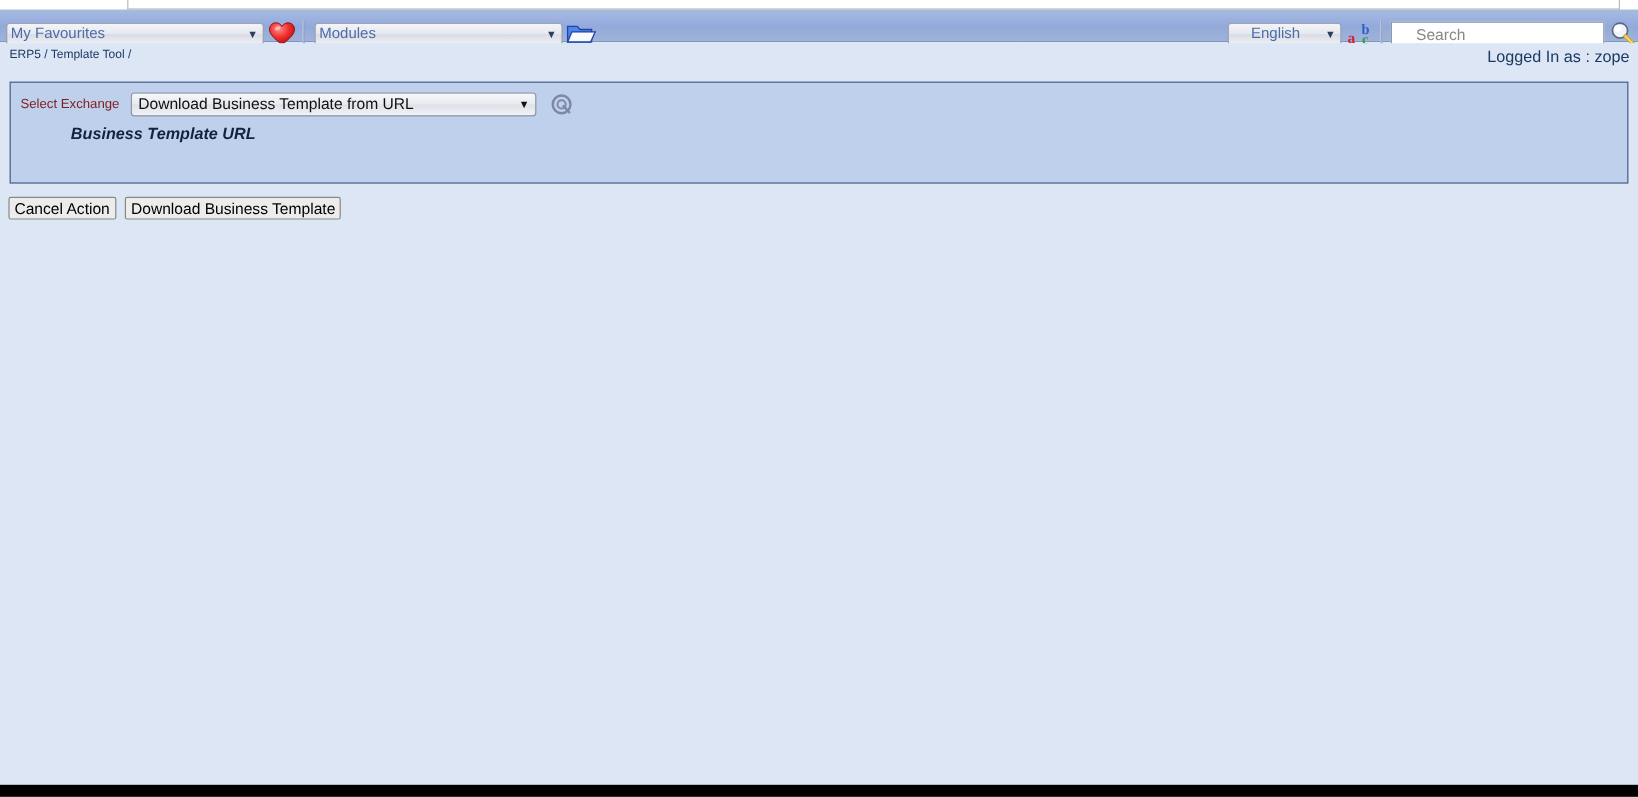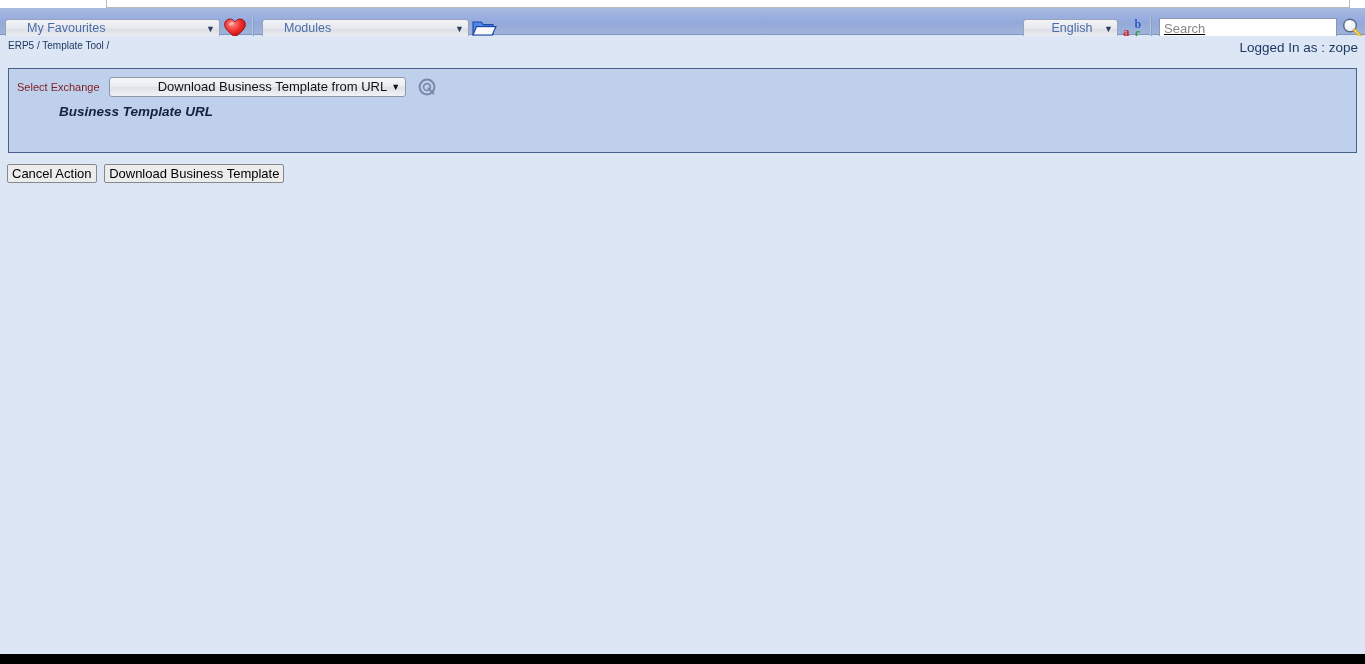--- a/index.html
+++ b/index.html
@@ -52,21 +52,21 @@
   .tb-select {
     position: absolute;
     height: 19px;
     line-height: 17px;
     box-sizing: border-box;
     background: linear-gradient(to bottom, #f3f4f7 0%, #e6e8ee 50%, #dadce6 51%, #eef0f4 100%);
     border: 1px solid #9aa4b6;
     border-radius: 3px;
     color: #4a6da8;
     font-size: 12.5px;
-    padding-left: 21px;
+    padding-left: 3px;
     padding-right: 18px;
     white-space: nowrap;
     overflow: hidden;
   }
   .tb-select .caret {
     position: absolute;
     right: 4px;
     top: 0;
     font-size: 9px;
     color: #2d3d5c;
@@ -91,22 +91,21 @@
   #search-input {
     position: absolute;
     left: 1159px; top: 10px;
     width: 178px; height: 20px;
     box-sizing: border-box;
     border: 1px solid #8c97ab;
     background: #ffffff;
     font-family: "Liberation Sans", sans-serif;
     font-size: 13px;
     color: #000;
-    padding: 0 4px;
-    text-decoration: underline;
+    padding: 0 20px;
   }
   #search-input::placeholder { color: #888888; opacity: 1; }
 
   
   .icon-btn {
     position: absolute;
     cursor: pointer;
     line-height: 0;
   }
   #fav-heart { left: 223px; top: 9px; width: 24px; height: 22px; }
@@ -157,33 +156,32 @@
     display: inline-block;
     vertical-align: middle;
     font-size: 11px;
     color: #7f1d1d;
     padding-right: 6px;
   }
   #exchange-select {
     display: inline-block;
     vertical-align: middle;
     position: relative;
-    width: 297px;
+    width: 338px;
     height: 20px;
     line-height: 18px;
     box-sizing: border-box;
     background: linear-gradient(to bottom, #f6f7f9 0%, #e9ebf0 48%, #dfe1e9 52%, #f1f2f6 100%);
     border: 1px solid #8e96a8;
     border-radius: 3px;
     color: #111111;
     font-size: 13px;
     padding-left: 5px;
     padding-right: 18px;
     overflow: hidden;
-    text-align: right;
   }
   #exchange-select .caret {
     position: absolute;
     right: 5px; top: 0;
     font-size: 9px;
     color: #111;
     line-height: 19px;
   }
   #exchange-refresh {
     display: inline-block;

